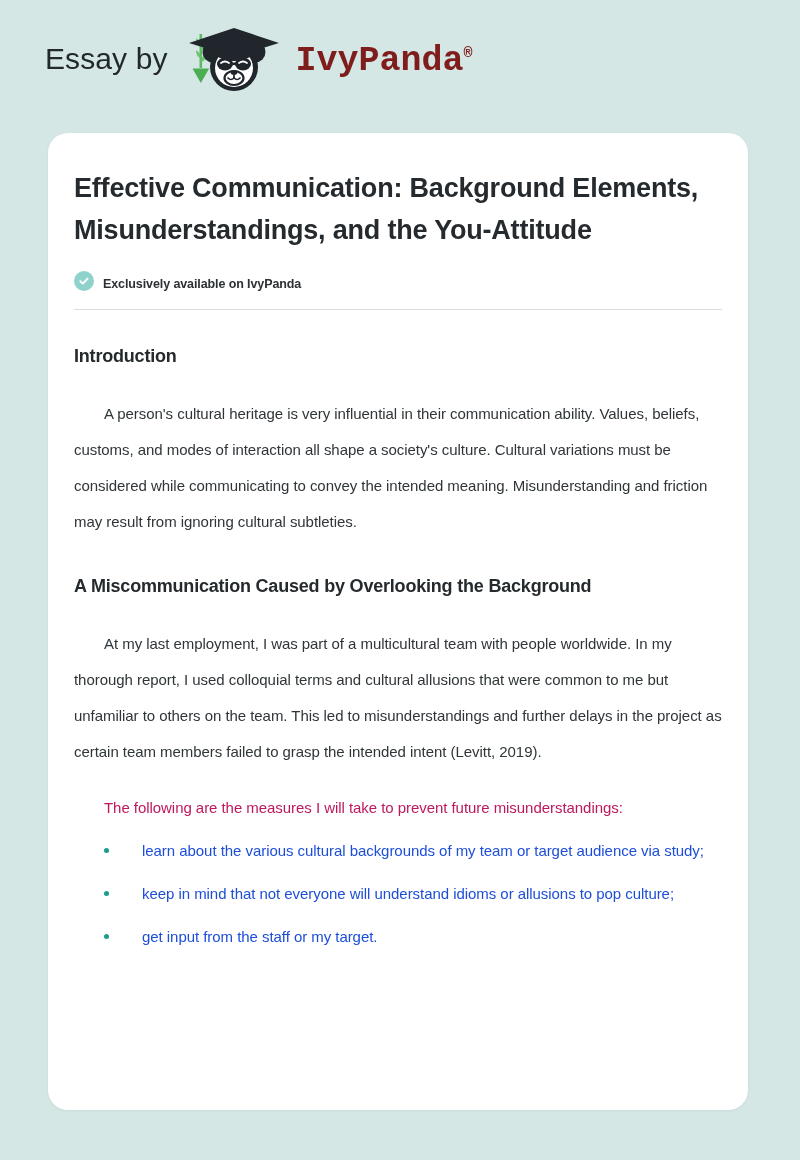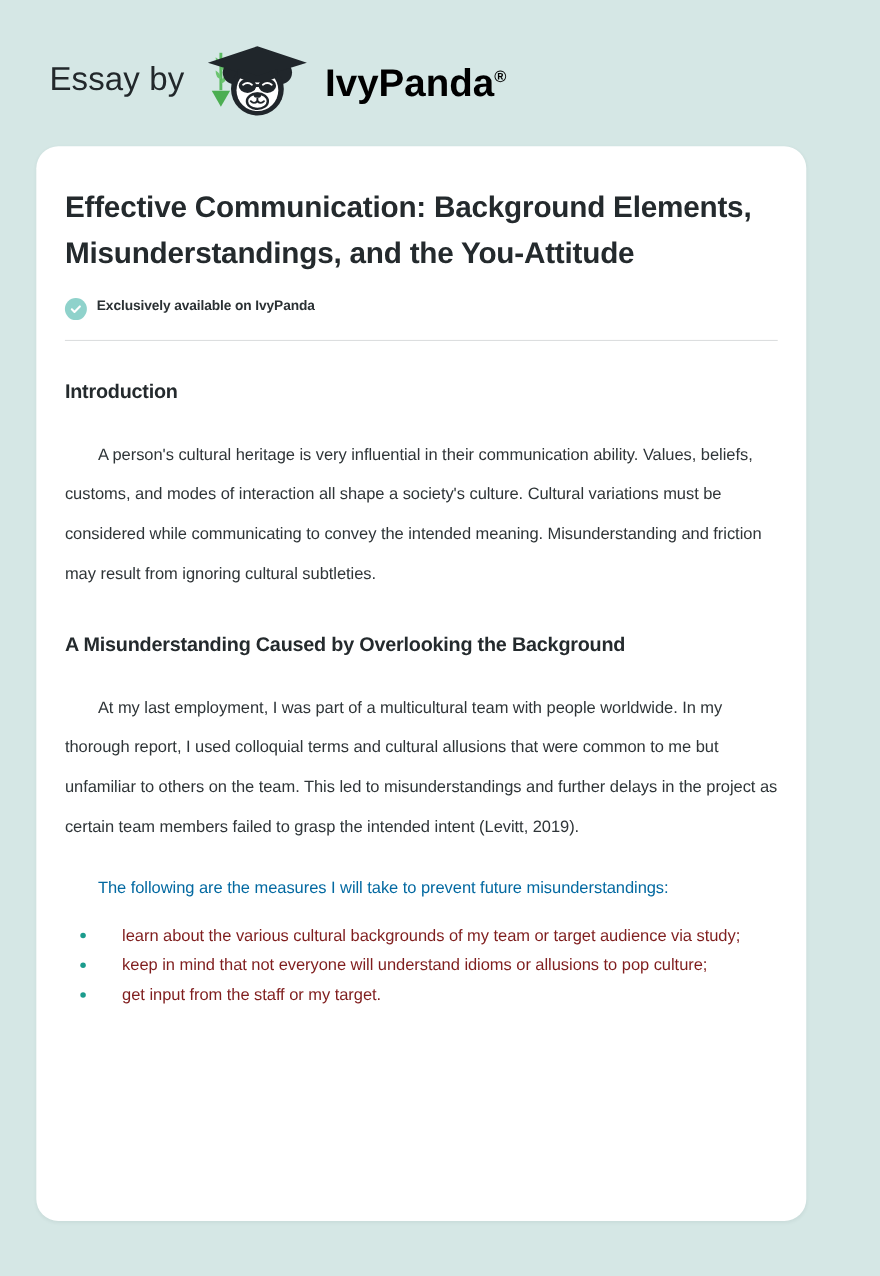--- a/index.html
+++ b/index.html
@@ -12,21 +12,21 @@
     background: #d5e7e5;
     font-family: "Liberation Sans", sans-serif;
     -webkit-font-smoothing: antialiased;
     overflow: hidden;
   }
 
   
   .brand-header {
     position: absolute;
     left: 45px;
-    top: 40px;
+    top: 26px;
     display: flex;
     align-items: center;
     height: 66px;
   }
   .brand-essay-by {
     font-size: 30px;
     color: #22282b;
     font-weight: 400;
     letter-spacing: 0.1px;
     line-height: 1;
@@ -35,40 +35,40 @@
   }
   .brand-logo-mark {
     width: 106px;
     height: 66px;
     position: relative;
     flex: 0 0 auto;
     margin-right: 8px;
   }
   .brand-logo-mark svg { display: block; }
   .brand-wordmark {
-    font-family: Liberation Sans, sans-serif;
+    font-family: Liberation Mono, monospace;
     font-weight: bold;
     font-size: 35px;
-    color: #000000;
+    color: #7f1d1d;
     line-height: 1;
     white-space: nowrap;
     position: relative;
     top: 2px;
   }
   .brand-wordmark .reg {
     font-size: 15px;
     vertical-align: super;
     line-height: 0;
     font-weight: bold;
   }
 
   
   .paper-card {
     position: absolute;
-    left: 33px;
+    left: 48px;
     top: 133px;
     width: 700px;
     height: 977px;
     background: #ffffff;
     border-radius: 20px;
     box-shadow: 0 1px 3px rgba(60,90,90,0.07);
     box-sizing: border-box;
     padding: 34px 26px 0 26px;
     overflow: hidden;
   }
@@ -78,21 +78,21 @@
     line-height: 42px;
     font-weight: bold;
     color: #242a2d;
     letter-spacing: -0.2px;
     margin: 0 0 0 0;
     padding-right: 10px;
   }
 
   .exclusive-badge {
     display: flex;
-    align-items: flex-start;
+    align-items: flex-end;
     margin-top: 20px;
   }
   .badge-check {
     width: 20px;
     height: 20px;
     border-radius: 50%;
     background: #8fd2cb;
     display: flex;
     align-items: center;
     justify-content: center;
@@ -126,38 +126,38 @@
     font-size: 15px;
     line-height: 36px;
     color: #2f3538;
     margin: 20px 0 0 0;
     text-indent: 30px;
     letter-spacing: -0.05px;
   }
   .lead-paragraph {
     font-size: 15px;
     line-height: 27px;
-    color: #0369a1;
+    color: #be185d;
     margin: 24px 0 0 0;
     text-indent: 30px;
     letter-spacing: -0.05px;
   }
 
   .bullet-list {
     list-style: none;
     margin: 16px 0 0 0;
     padding: 0;
   }
   .bullet-list li {
     position: relative;
     font-size: 15px;
     line-height: 27px;
-    color: #7f1d1d;
+    color: #1d4ed8;
     padding-left: 52px;
-    margin: 0;
+    margin: 16px;
     letter-spacing: -0.05px;
   }
   .bullet-list li .dot {
     position: absolute;
     left: 14px;
     top: 11px;
     width: 5px;
     height: 5px;
     border-radius: 50%;
     background: #1b9c8d;
@@ -229,21 +229,21 @@
       </svg>
     </span>
     <span class="badge-text">Exclusively available on IvyPanda</span>
   </div>
 
   <div class="divider"></div>
 
   <h2 class="section-heading">Introduction</h2>
   <p class="body-paragraph">A person's cultural heritage is very influential in their communication ability. Values, beliefs, customs, and modes of interaction all shape a society's culture. Cultural variations must be considered while communicating to convey the intended meaning. Misunderstanding and friction may result from ignoring cultural subtleties.</p>
 
-  <h2 class="section-heading">A Misunderstanding Caused by Overlooking the Background</h2>
+  <h2 class="section-heading">A Miscommunication Caused by Overlooking the Background</h2>
   <p class="body-paragraph">At my last employment, I was part of a multicultural team with people worldwide. In my thorough report, I used colloquial terms and cultural allusions that were common to me but unfamiliar to others on the team. This led to misunderstandings and further delays in the project as certain team members failed to grasp the intended intent (Levitt, 2019).</p>
 
   <p class="lead-paragraph">The following are the measures I will take to prevent future misunderstandings:</p>
 
   <ul class="bullet-list">
     <li>
       <span class="dot"></span>
       <span>learn about the various cultural backgrounds of my team or target audience via study;</span>
     </li>
     <li>

